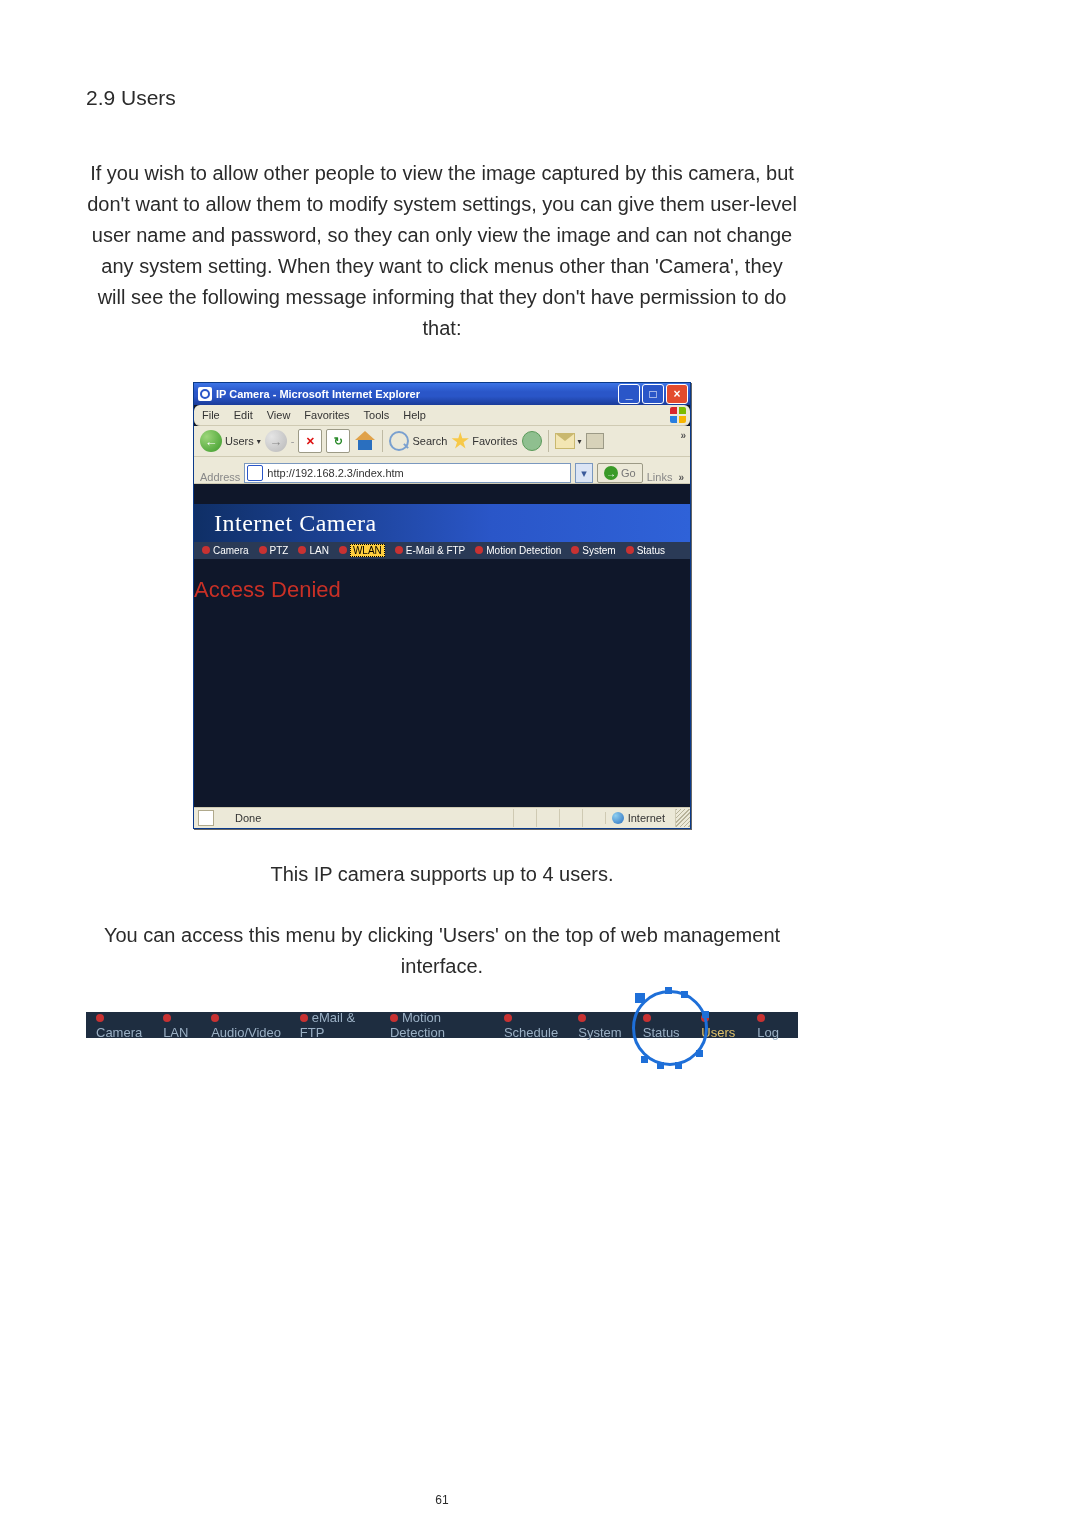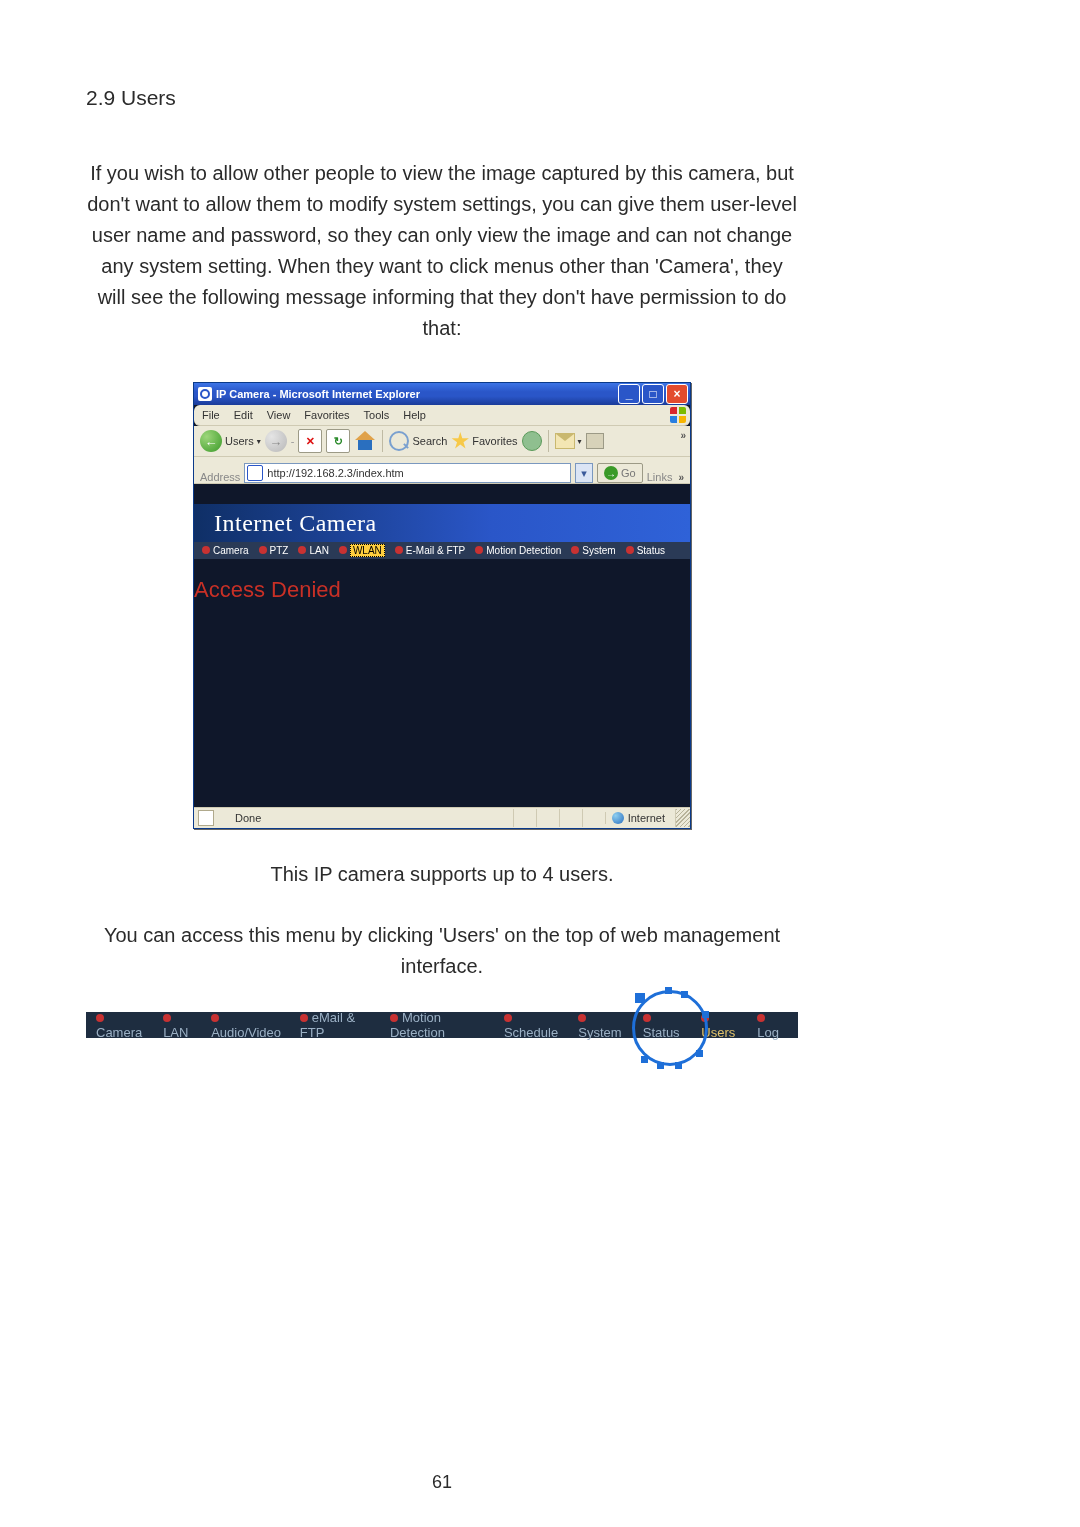--- a/index.html
+++ b/index.html
@@ -178,21 +178,21 @@
   .wide-nav .hl{color:#e0c26a;}
   .ring{
     position:absolute;right:90px;top:-22px;width:70px;height:70px;
     border:3px solid #1e6fd8;border-radius:50%;pointer-events:none;
   }
   .ring::before,.ring::after{
     content:"";position:absolute;width:10px;height:10px;background:#1e6fd8;
   }
   .ring .bead{position:absolute;width:7px;height:7px;background:#1e6fd8;}
   .page-num{
-    position:absolute;bottom:34px;left:0;width:100%;text-align:center;font-size:18px;
+    position:absolute;bottom:20px;left:0;width:100%;text-align:center;font-size:12px;
   }
 </style>
 </head>
 <body>
 
 <div class="page">
 
   <div class="section-heading">2.9 Users</div>
 
   <p class="body-para">If you wish to allow other people to view the image captured by this camera, but don't want to allow them to modify system settings, you can give them user-level user name and password, so they can only view the image and can not change any system setting. When they want to click menus other than 'Camera', they will see the following message informing that they don't have permission to do that:</p>

